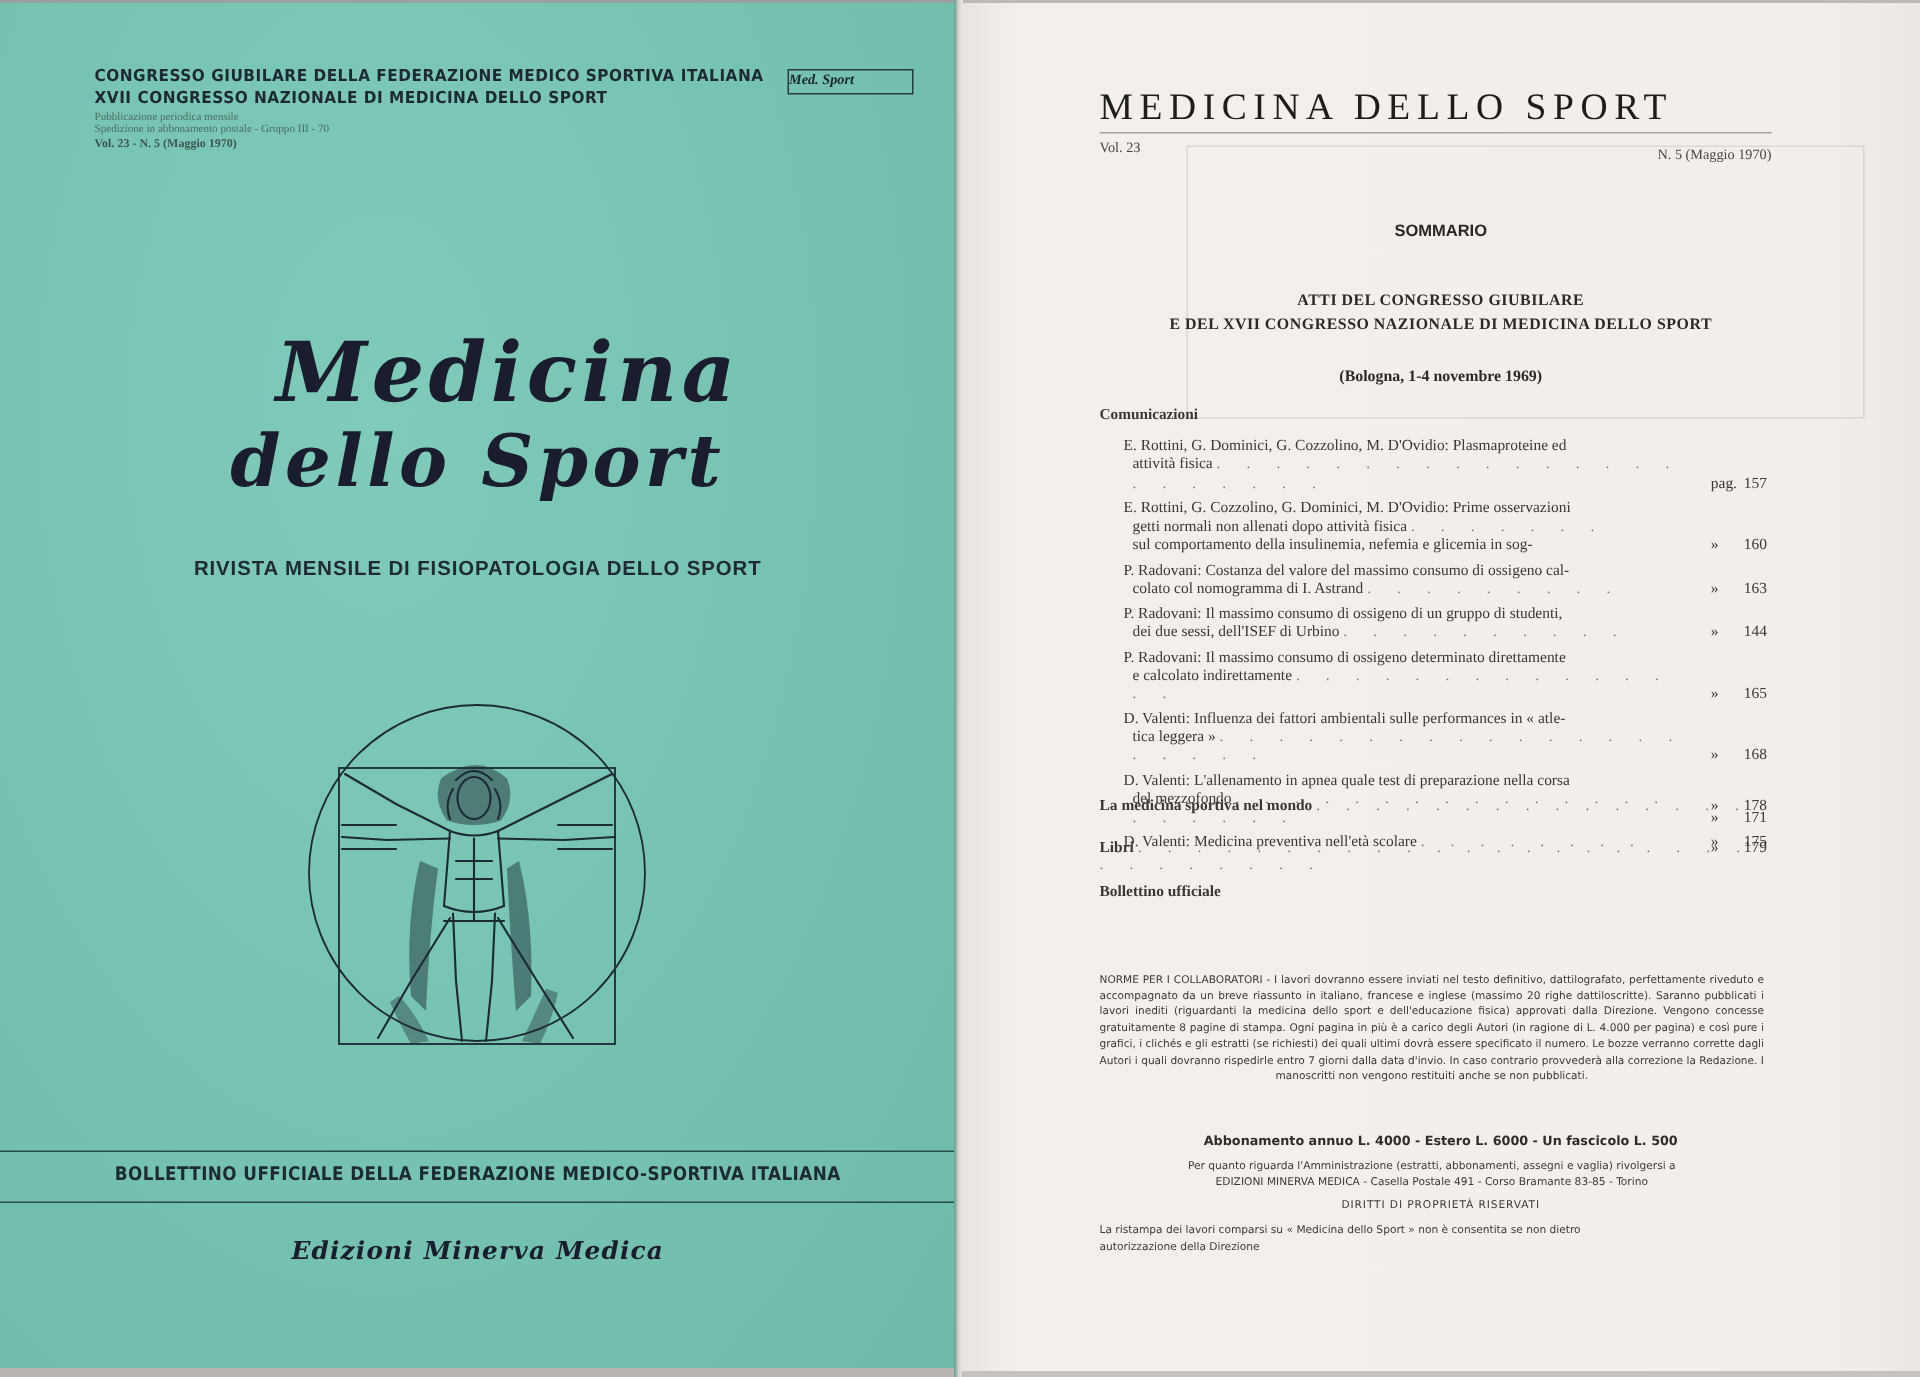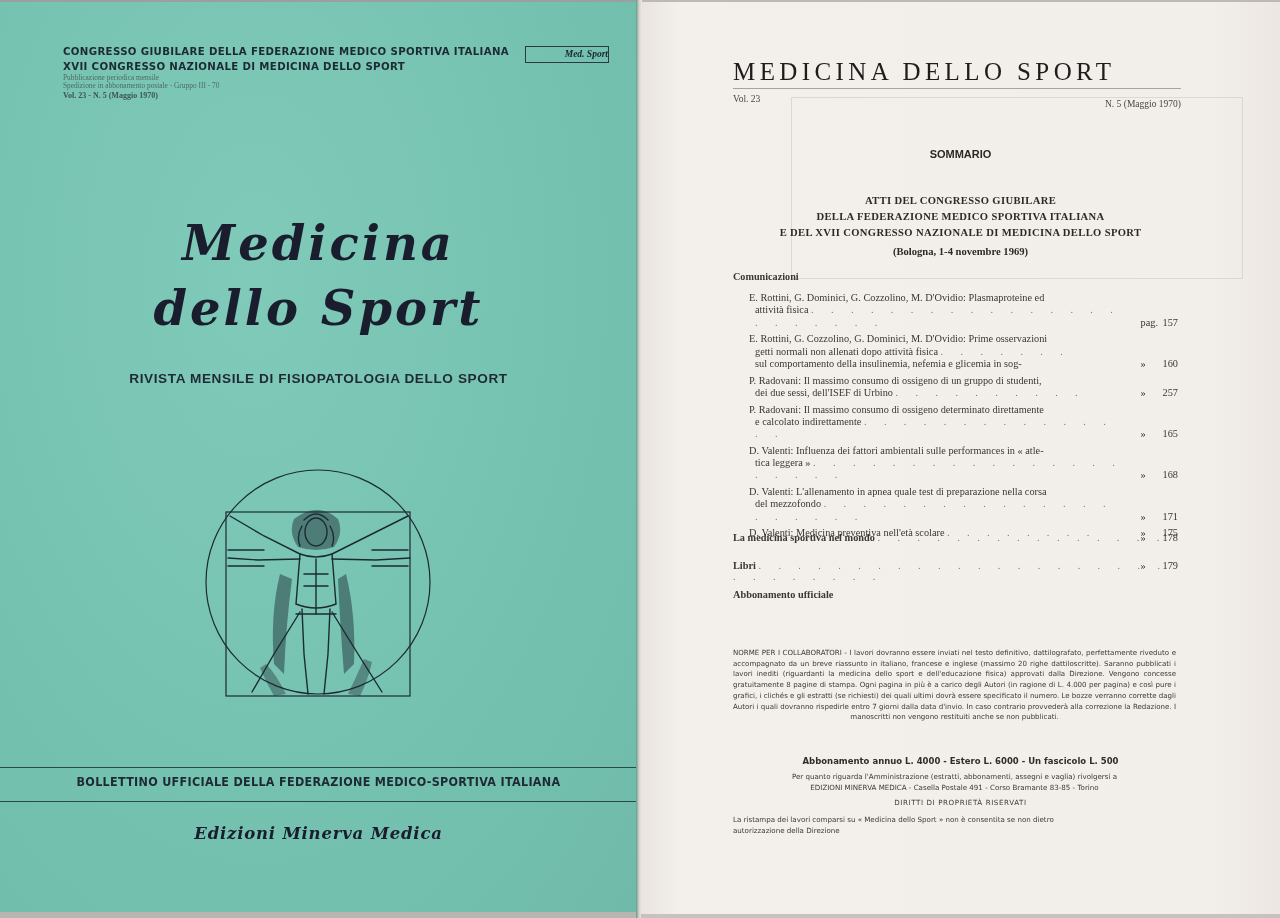--- a/index.html
+++ b/index.html
@@ -29,28 +29,28 @@
     font-family: "Liberation Serif", serif; font-size: 7.4px; line-height: 8px; color: #4c6c66;
   }
   .cover .vol-line {
     position: absolute; left: 63px; top: 89px;
     font-family: "Liberation Serif", serif; font-size: 8px; font-weight: bold; color: #3c5652;
   }
   .cover .med-sport-box {
     position: absolute; left: 525px; top: 44px; width: 82px; height: 15px;
     border: 1px solid #2a3a40;
     font-family: "Liberation Serif", serif; font-style: italic; font-weight: bold;
-    font-size: 9.5px; line-height: 15px; text-align: right; color: #1a2530;
+    font-size: 9.5px; line-height: 15px; text-align: left; color: #1a2530;
   }
   .cover .title {
     position: absolute; left: 0; width: 637px; text-align: center;
     font-family: "DejaVu Serif", serif; font-style: italic; font-weight: bold;
     color: #1a1d2e; letter-spacing: 3px;
   }
-  .cover .title.l1 { top: 213px; font-size: 48px; padding-left: 0px; }
+  .cover .title.l1 { top: 213px; font-size: 55px; padding-left: 0px; margin-left: 20px; }
   .cover .title.l2 { top: 278px; font-size: 48px; }
   .cover .subtitle {
     position: absolute; left: 0; width: 637px; text-align: center; top: 369px;
     font-family: "Liberation Sans", sans-serif; font-weight: bold; font-size: 13.6px;
     letter-spacing: 0.6px; color: #1f2a34;
   }
   .cover .vitruvian { position: absolute; left: 196px; top: 462px; width: 250px; height: 240px; }
   .cover .rule { position: absolute; left: 0; width: 637px; height: 1px; background: #2a4a4a; }
   .cover .rule.r1 { top: 765px; }
   .cover .rule.r2 { top: 799px; }
@@ -221,21 +221,20 @@
 
     <div class="masthead">MEDICINA DELLO SPORT</div>
     <div class="masthead-rule"></div>
     <div class="vol">Vol. 23</div>
     <div class="issue">N. 5 (Maggio 1970)</div>
 
     <div class="sommario">SOMMARIO</div>
 
     <div class="atti">
       <div>ATTI DEL CONGRESSO GIUBILARE</div>
-      <div>DELLA FEDERAZIONE MEDICO SPORTIVA ITALIANA</div>
       <div>E DEL XVII CONGRESSO NAZIONALE DI MEDICINA DELLO SPORT</div>
     </div>
     <div class="location">(Bologna, 1-4 novembre 1969)</div>
 
     <div class="section-label">Comunicazioni</div>
 
     <div class="toc">
 
       <div class="toc-entry">
         <span class="author-title">E. Rottini, G. Dominici, G. Cozzolino, M. D'Ovidio: Plasmaproteine ed</span>
@@ -243,25 +242,30 @@
         <span class="ref"><span class="ditto">pag.</span><span>157</span></span>
       </div>
 
       <div class="toc-entry">
         <span class="author-title">E. Rottini, G. Cozzolino, G. Dominici, M. D'Ovidio: Prime osservazioni</span>
         <span class="cont"><span>getti normali non allenati dopo attività fisica</span> <span class="leader">. . . . . . .</span></span>
         <span class="cont">sul comportamento della insulinemia, nefemia e glicemia in sog-</span>
         <span class="ref"><span class="ditto">»</span><span>160</span></span>
       </div>
 
+      <div class="toc-entry">
+        <span class="author-title">P. Radovani: Costanza del valore del massimo consumo di ossigeno cal-</span>
+        <span class="cont"><span>colato col nomogramma di I. Astrand</span> <span class="leader">. . . . . . . . .</span></span>
+        <span class="ref"><span class="ditto">»</span><span>163</span></span>
+      </div>
 
       <div class="toc-entry">
         <span class="author-title">P. Radovani: Il massimo consumo di ossigeno di un gruppo di studenti,</span>
         <span class="cont"><span>dei due sessi, dell'ISEF di Urbino</span> <span class="leader">. . . . . . . . . .</span></span>
-        <span class="ref"><span class="ditto">»</span><span>257</span></span>
+        <span class="ref"><span class="ditto">»</span><span>144</span></span>
       </div>
 
       <div class="toc-entry">
         <span class="author-title">P. Radovani: Il massimo consumo di ossigeno determinato direttamente</span>
         <span class="cont"><span>e calcolato indirettamente</span> <span class="leader">. . . . . . . . . . . . . . .</span></span>
         <span class="ref"><span class="ditto">»</span><span>165</span></span>
       </div>
 
       <div class="toc-entry">
         <span class="author-title">D. Valenti: Influenza dei fattori ambientali sulle performances in « atle-</span>
@@ -283,21 +287,21 @@
 
     <div class="misc" style="top:530px;">
       <span>La medicina sportiva nel mondo</span> <span class="leader">. . . . . . . . . . . . . . .</span>
       <span class="ref"><span class="ditto">»</span><span>178</span></span>
     </div>
     <div class="misc" style="top:558px;">
       <span>Libri</span> <span class="leader">. . . . . . . . . . . . . . . . . . . . . . . . . . . . .</span>
       <span class="ref"><span class="ditto">»</span><span>179</span></span>
     </div>
     <div class="misc" style="top:587px;">
-      <span>Abbonamento ufficiale</span>
+      <span>Bollettino ufficiale</span>
     </div>
 
     <div class="norme">NORME PER I COLLABORATORI - I lavori dovranno essere inviati nel testo definitivo, dattilografato, perfettamente riveduto e accompagnato da un breve riassunto in italiano, francese e inglese (massimo 20 righe dattiloscritte). Saranno pubblicati i lavori inediti (riguardanti la medicina dello sport e dell'educazione fisica) approvati dalla Direzione. Vengono concesse gratuitamente 8 pagine di stampa. Ogni pagina in più è a carico degli Autori (in ragione di L. 4.000 per pagina) e così pure i grafici, i clichés e gli estratti (se richiesti) dei quali ultimi dovrà essere specificato il numero. Le bozze verranno corrette dagli Autori i quali dovranno rispedirle entro 7 giorni dalla data d'invio. In caso contrario provvederà alla correzione la Redazione. I manoscritti non vengono restituiti anche se non pubblicati.</div>
     <div class="abbon">Abbonamento annuo L. 4000 - Estero L. 6000 - Un fascicolo L. 500</div>
     <div class="admin">
       <div>Per quanto riguarda l'Amministrazione (estratti, abbonamenti, assegni e vaglia) rivolgersi a</div>
       <div>EDIZIONI MINERVA MEDICA - Casella Postale 491 - Corso Bramante 83-85 - Torino</div>
     </div>
     <div class="diritti">DIRITTI DI PROPRIETÀ RISERVATI</div>
     <div class="ristampa">

